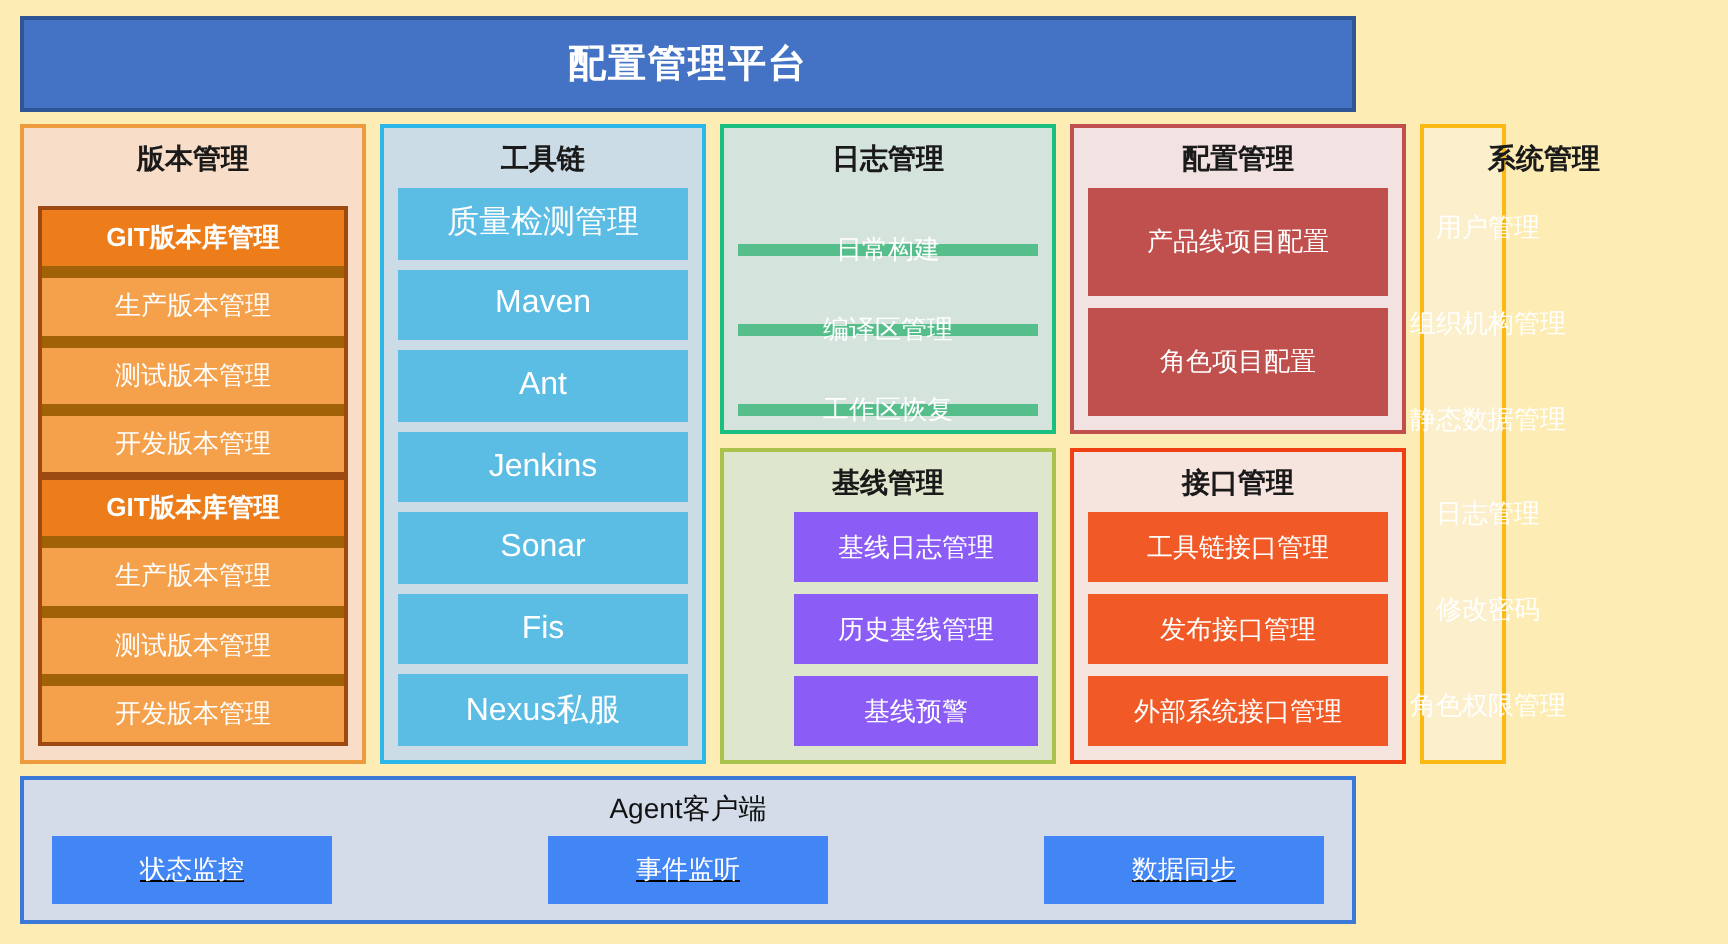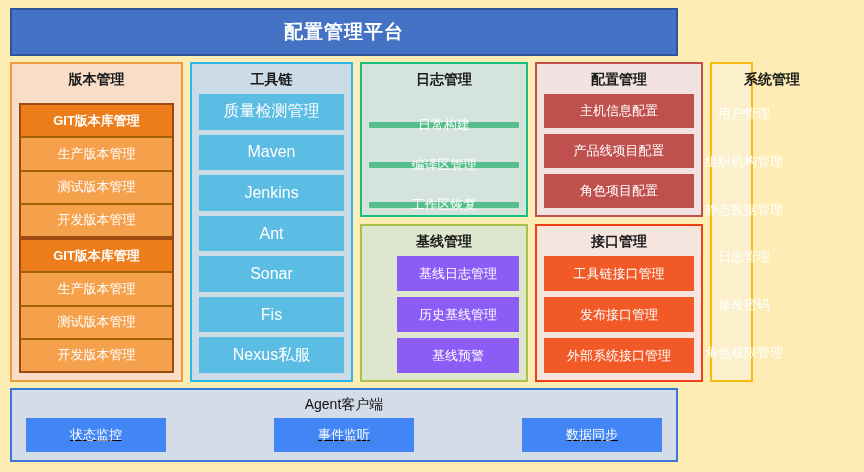--- a/index.html
+++ b/index.html
@@ -87,21 +87,21 @@
   .vgroup{
     box-sizing:border-box;
     border:2px solid #9C4A12;
     background:#F0923A;
     display:flex;flex-direction:column;
     flex:1 1 0;
     min-height:0;
   }
   .vgroup .item{
     background:#F5A14B;
-    border-top:2px solid #a16207;
+    border-top:6px solid #a16207;
     font-size:13px;
   }
   .vgroup .item.head{
     background:#ED7D1A;
     border-top:none;
     font-weight:700;
   }
 
   
   .panel-tool{
@@ -232,22 +232,22 @@
         </div>
       </div>
     </div>
 
     <div class="col col-2">
       <div class="panel panel-tool">
         <div class="panel-title">工具链</div>
         <div class="panel-body">
           <div class="item">质量检测管理</div>
           <div class="item">Maven</div>
+          <div class="item">Ant</div>
           <div class="item">Jenkins</div>
-          <div class="item">Ant</div>
           <div class="item">Sonar</div>
           <div class="item">Fis</div>
           <div class="item">Nexus私服</div>
         </div>
       </div>
     </div>
 
     <div class="col col-3">
       <div class="panel panel-build">
         <div class="panel-title">日志管理</div>
@@ -264,21 +264,20 @@
           <div class="item">历史基线管理</div>
           <div class="item">基线预警</div>
         </div>
       </div>
     </div>
 
     <div class="col col-4">
       <div class="panel panel-config">
         <div class="panel-title">配置管理</div>
         <div class="panel-body">
-          <div class="item">主机信息配置</div>
           <div class="item">产品线项目配置</div>
           <div class="item">角色项目配置</div>
         </div>
       </div>
       <div class="panel panel-api">
         <div class="panel-title">接口管理</div>
         <div class="panel-body">
           <div class="item">工具链接口管理</div>
           <div class="item">发布接口管理</div>
           <div class="item">外部系统接口管理</div>

